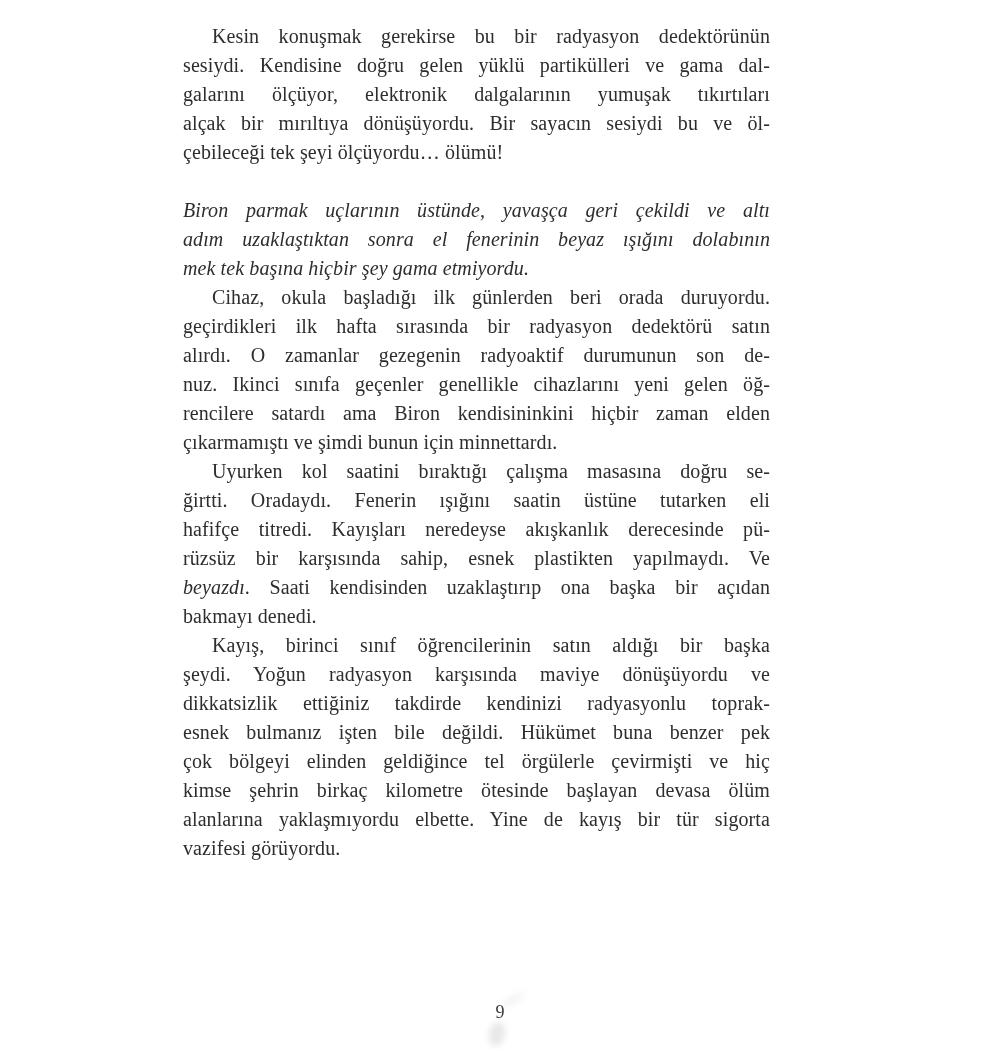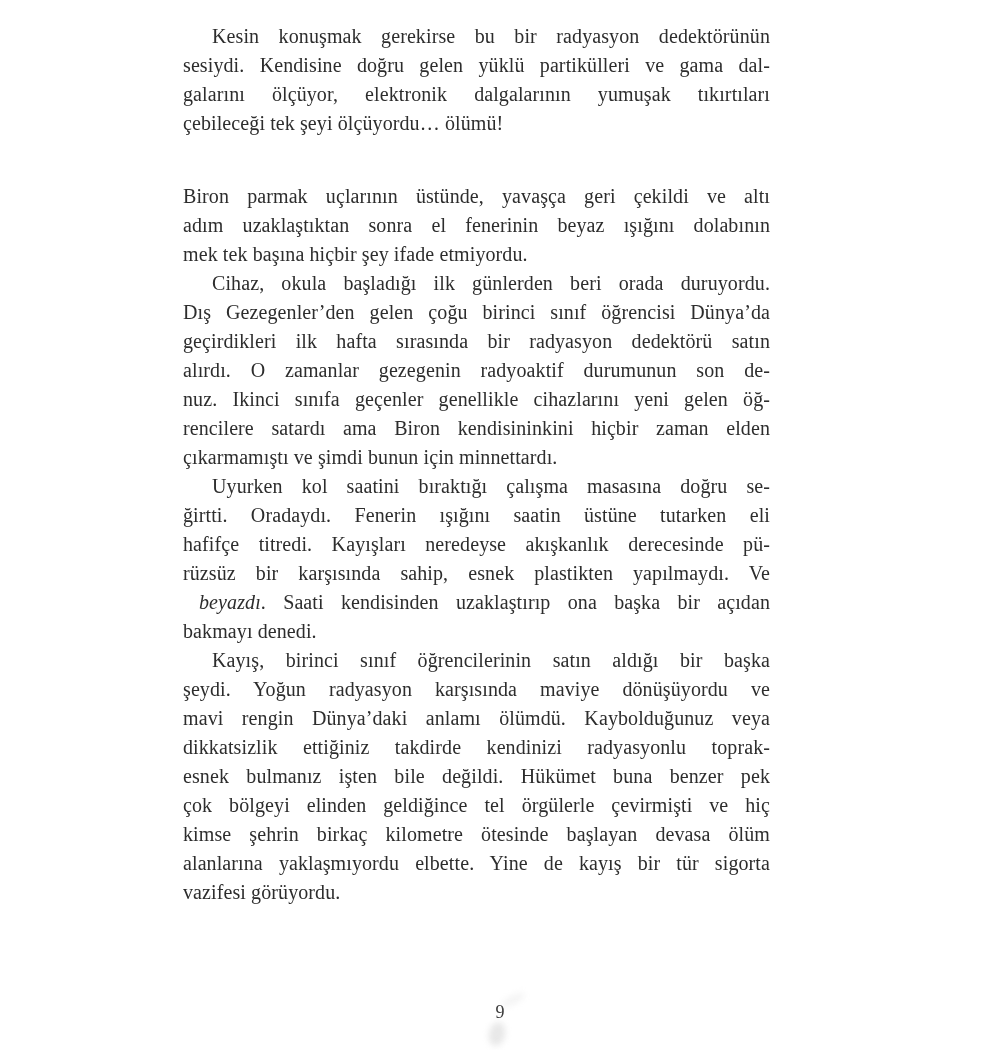--- a/index.html
+++ b/index.html
@@ -19,34 +19,34 @@
   .text-block {
     position: absolute;
     left: 183px;
     top: 22px;
     width: 587px;
     font-size: 20px;
     line-height: 29px;
     letter-spacing: 0.1px;
   }
   .para { margin: 0; }
-  .para.gap { margin-top: 44px; }
+  .para.gap { margin-top: 29px; font-style: italic; }
   .line {
     height: 29px;
     text-align: justify;
     text-align-last: justify;
     white-space: normal;
   }
   .line.last {
     text-align-last: left;
   }
   .line.indent {
     padding-left: 29px;
   }
-  .it { font-style: italic; margin-left: 16px; }
+  .it { font-style: italic; }
   .page-number {
     position: absolute;
     left: 0;
     top: 1002px;
     width: 1000px;
     text-align: center;
     font-size: 18px;
     color: #3a3a3a;
   }
   .smudge {
@@ -76,48 +76,47 @@
 </style>
 </head>
 <body>
 
 <div class="page">
   <div class="text-block" id="text-block">
       <div class="para">
         <div class="line indent">Kesin konuşmak gerekirse bu bir radyasyon dedektörünün</div>
         <div class="line">sesiydi. Kendisine doğru gelen yüklü partikülleri ve gama dal-</div>
         <div class="line">galarını ölçüyor, elektronik dalgalarının yumuşak tıkırtıları</div>
+        <div class="line">alçak bir mırıltıya dönüşüyordu. Bir sayacın sesiydi bu ve öl-</div>
         <div class="line last">çebileceği tek şeyi ölçüyordu… ölümü!</div>
       </div>
       <div class="para gap">
         <div class="line">Biron parmak uçlarının üstünde, yavaşça geri çekildi ve altı</div>
         <div class="line">adım uzaklaştıktan sonra el fenerinin beyaz ışığını dolabının</div>
-        <div class="line last">mek tek başına hiçbir şey ifade etmiyordu.</div>
+        <div class="line last">mek tek başına hiçbir şey gama etmiyordu.</div>
       </div>
       <div class="para">
         <div class="line indent">Cihaz, okula başladığı ilk günlerden beri orada duruyordu.</div>
-        <div class="line">Dış Gezegenler’den gelen çoğu birinci sınıf öğrencisi Dünya’da</div>
         <div class="line">geçirdikleri ilk hafta sırasında bir radyasyon dedektörü satın</div>
         <div class="line">alırdı. O zamanlar gezegenin radyoaktif durumunun son de-</div>
         <div class="line">nuz. Ikinci sınıfa geçenler genellikle cihazlarını yeni gelen öğ-</div>
         <div class="line">rencilere satardı ama Biron kendisininkini hiçbir zaman elden</div>
         <div class="line last">çıkarmamıştı ve şimdi bunun için minnettardı.</div>
       </div>
       <div class="para">
         <div class="line indent">Uyurken kol saatini bıraktığı çalışma masasına doğru se-</div>
         <div class="line">ğirtti. Oradaydı. Fenerin ışığını saatin üstüne tutarken eli</div>
         <div class="line">hafifçe titredi. Kayışları neredeyse akışkanlık derecesinde pü-</div>
         <div class="line">rüzsüz bir karşısında sahip, esnek plastikten yapılmaydı. Ve</div>
         <div class="line"><span class="it">beyazdı</span><span>. Saati kendisinden uzaklaştırıp ona başka bir açıdan</span></div>
         <div class="line last">bakmayı denedi.</div>
       </div>
       <div class="para">
         <div class="line indent">Kayış, birinci sınıf öğrencilerinin satın aldığı bir başka</div>
         <div class="line">şeydi. Yoğun radyasyon karşısında maviye dönüşüyordu ve</div>
-        <div class="line">mavi rengin Dünya’daki anlamı ölümdü. Kaybolduğunuz veya</div>
         <div class="line">dikkatsizlik ettiğiniz takdirde kendinizi radyasyonlu toprak-</div>
         <div class="line">esnek bulmanız işten bile değildi. Hükümet buna benzer pek</div>
         <div class="line">çok bölgeyi elinden geldiğince tel örgülerle çevirmişti ve hiç</div>
         <div class="line">kimse şehrin birkaç kilometre ötesinde başlayan devasa ölüm</div>
         <div class="line">alanlarına yaklaşmıyordu elbette. Yine de kayış bir tür sigorta</div>
         <div class="line last">vazifesi görüyordu.</div>
       </div>
     </div>
   <div class="page-number">9</div>
   <div class="smudge"></div>

